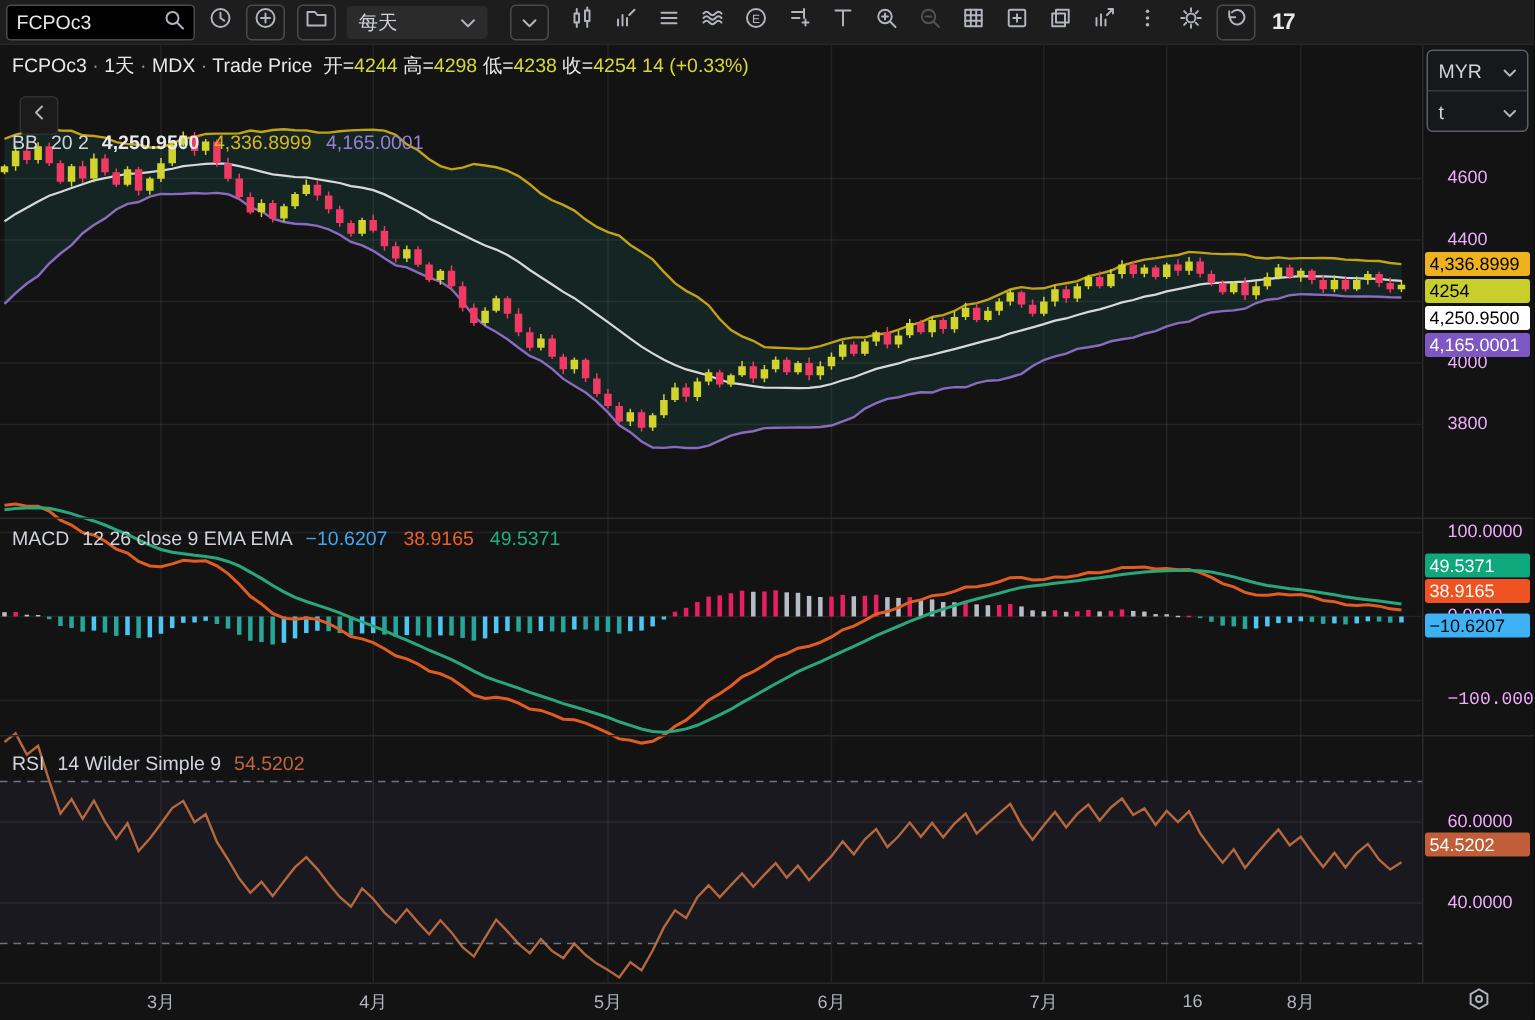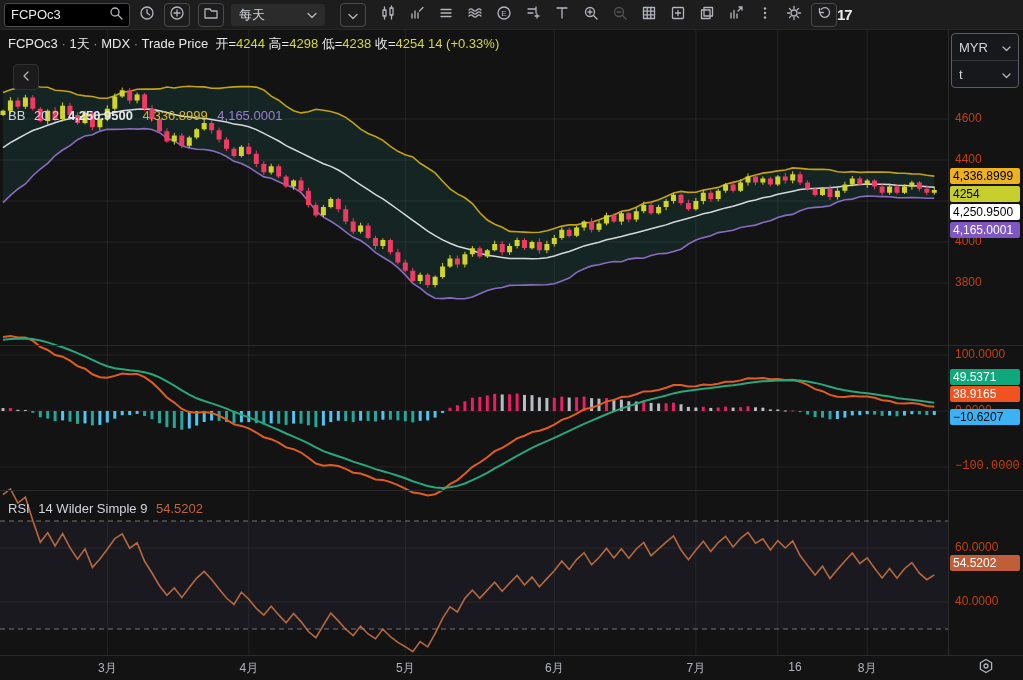--- a/index.html
+++ b/index.html
@@ -18,35 +18,35 @@
   .drop{display:flex;align-items:center;justify-content:space-between;height:22px;background:#2b2b2b;
         border-radius:3px;padding:0 8px;font-size:13px;color:#d1d4dc;cursor:pointer;}
   .drop1{width:180px;margin-left:36px;}
   .drop2{width:78px;margin-left:7px;}
   .icon-row{display:flex;align-items:center;margin-left:10px;}
   .ticon path,.ticon circle,.ticon rect,.ticon line,.ticon polyline,.ticon polygon
         {stroke:#b2b5be;fill:none;stroke-width:1.3;stroke-linecap:round;stroke-linejoin:round;}
   .ticon .fil{fill:#b2b5be;stroke:none;}
   .ticon text{fill:#b2b5be;stroke:none;}
   .dim{opacity:.35;}
-  .logo{font-weight:bold;font-size:15px;color:#e8eaed;letter-spacing:-1px;margin-left:0;}
+  .logo{font-weight:bold;font-size:15px;color:#e8eaed;letter-spacing:-1px;margin-left:11px;}
   
   .sym-row{position:absolute;left:8px;top:35px;font-size:13px;white-space:nowrap;cursor:pointer;}
   .sym-row .w{color:#e8e9ea;} .sym-row .g{color:#9598a1;} .sym-row .y{color:#d5d73a;}
   .back-btn{position:absolute;left:13px;top:64px;width:24px;height:24px;background:#1b1b1b;
             border:1px solid #303030;border-radius:4px;display:flex;align-items:center;
             justify-content:center;cursor:pointer;}
   .legend{position:absolute;left:8px;font-size:13px;white-space:nowrap;cursor:pointer;}
   .legend .t{color:#d1d4dc;margin-right:5px;}
   .watermark{position:absolute;left:903px;top:616px;font-size:37px;color:#e4e7ec;opacity:.88;
              letter-spacing:1px;pointer-events:none;z-index:6;}
   
   #axis-col{position:absolute;left:948px;top:30px;width:75px;height:625px;border-left:1px solid #2a2a2a;
             box-sizing:border-box;cursor:ns-resize;}
-  .ax-label{position:absolute;left:6px;font-size:12px;color:#c2410c;}
+  .ax-label{position:absolute;left:16px;font-size:12px;color:#f0abfc;}
   .badge{position:absolute;left:1px;width:70px;font-size:12px;padding:1px 3px;border-radius:2px;
          text-align:left;box-sizing:border-box;}
   .myr-widget{position:absolute;left:2px;top:3px;width:66px;background:#17181b;
               border:1px solid #5a5d66;border-radius:4px;overflow:hidden;}
   .myr-row{display:flex;align-items:center;justify-content:space-between;height:26px;padding:0 7px;
            font-size:13px;color:#d1d4dc;cursor:pointer;}
   .myr-row+.myr-row{border-top:1px solid #3a3a3a;}
   
   #time-axis{position:absolute;left:0;top:656px;width:948px;height:24px;cursor:ew-resize;}
   .t-label{position:absolute;top:4px;transform:translateX(-50%);font-size:12px;color:#b2b5be;}
@@ -370,28 +370,35 @@
     <span class="w">收=</span><span class="y">4254</span>
     <span class="y">14 (+0.33%)</span>
   </div>
 
   <div class="back-btn">
     <span><svg class="ticon" width="8" height="12">
           <path d="M6 2L2 6l4 4"></path>
         </svg></span>
   </div>
 
-  <div class="legend" style="top:87px;margin-top:21px;">
+  <div class="legend" style="top:87px;">
     <span class="t">BB</span>
     <span class="t">20 2</span>
     <span style="color:#e8e9ea;font-weight:bold;margin-right:6px;">4,250.9500</span>
     <span style="color:#d8b620;margin-right:6px;">4,336.8999</span>
     <span style="color:#9b7fd4;">4,165.0001</span>
   </div>
 
+  <div class="legend" style="top:351px;">
+    <span class="t">MACD</span>
+    <span class="t">12 26 close 9 EMA EMA</span>
+    <span style="color:#41a6f0;margin-right:7px;">−10.6207</span>
+    <span style="color:#e8602a;margin-right:7px;">38.9165</span>
+    <span style="color:#1fae7e;">49.5371</span>
+  </div>
 
   <div class="legend" style="top:501px;">
     <span class="t">RSI</span>
     <span class="t">14 Wilder Simple 9</span>
     <span style="color:#c06440;">54.5202</span>
   </div>
 
 
   <div id="axis-col">
     <div class="myr-widget">

